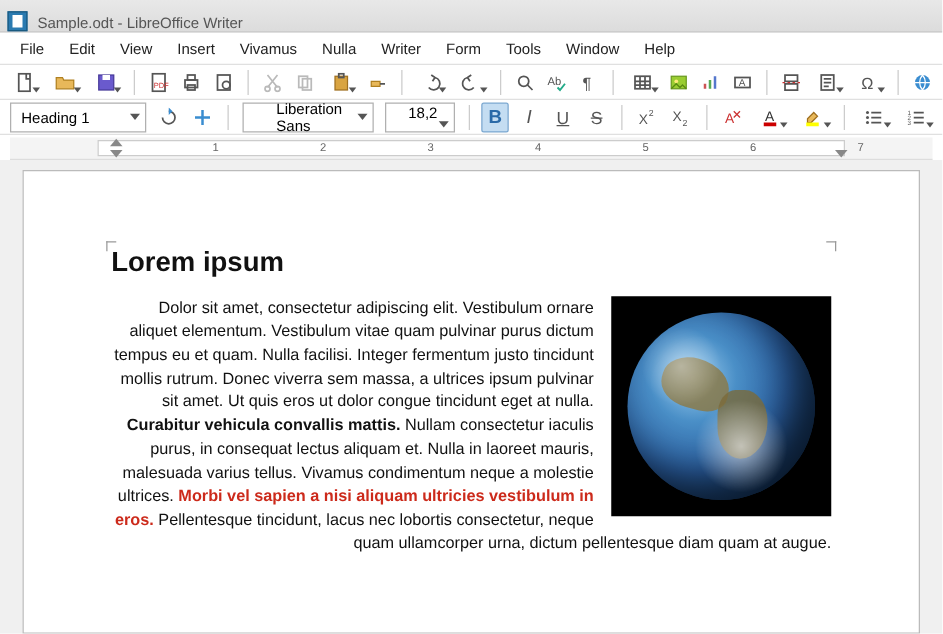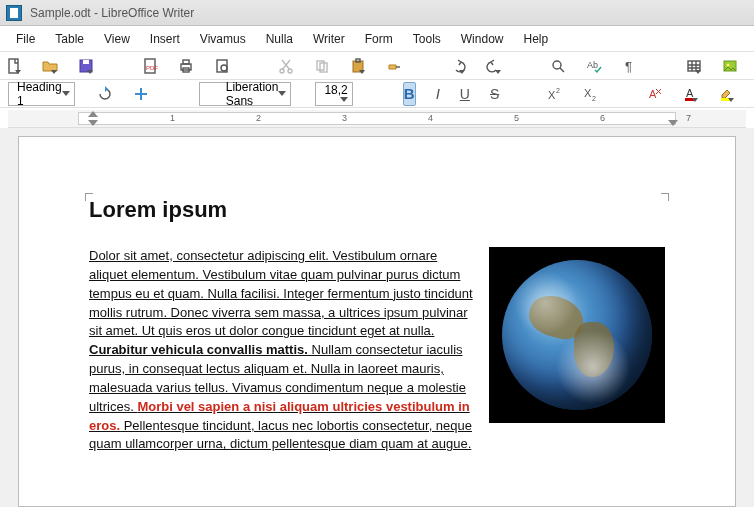--- a/index.html
+++ b/index.html
@@ -1,26 +1,26 @@
 <!DOCTYPE html>
 <html><head>
 <meta charset="utf-8">
 <style>
 * { margin: 0; padding: 0; box-sizing: border-box; font-family: "Segoe UI", Arial, sans-serif; }
 body { background: #fff; width: 754px; height: 507px; overflow: hidden; font-size: 12px; }
 
-.titlebar { height: 26px; background: linear-gradient(#e8e8e8,#dcdcdc); display: flex; align-items: center; padding: 0 6px; border-bottom: 1px solid #c0c0c0; }
+.titlebar { height: 26px; background: linear-gradient(#e8e8e8,#dcdcdc); display: flex; align-items: flex-end; padding: 0 6px; border-bottom: 1px solid #c0c0c0; }
 .titlebar .doc-icon { width: 16px; height: 16px; background: #2a7ab0; border: 1px solid #1a5a80; margin-right: 8px; display:flex; align-items:center; justify-content:center; }
 .titlebar .doc-icon::after { content:""; width:8px; height:10px; background:#fff; }
 .titlebar .title { color: #555; font-size: 12px; }
 
 .menubar { height: 26px; display: flex; align-items: center; padding: 0 6px; border-bottom: 1px solid #e0e0e0; }
 .menubar span { padding: 4px 10px; color: #222; cursor: default; text-align: right; }
 
-.toolbar1, .toolbar2 { display: flex; align-items: center; padding: 2px 6px; gap: 20px; border-bottom: 1px solid #e0e0e0; height: 28px; }
+.toolbar1, .toolbar2 { display: flex; align-items: center; padding: 2px 6px; gap: 5px; border-bottom: 1px solid #e0e0e0; height: 28px; }
 .sep { width: 1px; height: 20px; background: #ccc; margin: 0 4px; }
 .tbtn { width: 24px; height: 24px; display: flex; align-items: center; justify-content: center; border-radius: 2px; cursor: default; position: relative; }
 .tbtn svg { width: 16px; height: 16px; }
 .tbtn.wdd { width: 32px; }
 .tbtn .dd { position:absolute; right:1px; bottom:4px; width:0;height:0;border-left:3px solid transparent;border-right:3px solid transparent;border-top:4px solid #555; }
 .tbtn.active { background: #c4ddf2; border: 1px solid #7aa7d0; }
 
 .combo { height: 24px; border: 1px solid #b0b0b0; background: #fff; display: flex; align-items: center; padding: 0 4px 0 8px; font-size: 12px; margin: 0 2px; }
 .combo .arrow { margin-left: auto; width:0;height:0;border-left:4px solid transparent;border-right:4px solid transparent;border-top:5px solid #555; }
 .combo.para { width: 118px; }
@@ -33,22 +33,22 @@
 .ruler .marker { position:absolute; width:0;height:0;border-left:5px solid transparent;border-right:5px solid transparent; }
 .ruler .indent-t { border-bottom:6px solid #888; top:1px; left:80px; }
 .ruler .indent-b { border-top:6px solid #888; bottom:1px; }
 
 .workarea { background: #f0f0f0; height: calc(507px - 26px - 26px - 28px - 28px - 20px); overflow: hidden; padding: 8px 18px 0 18px; }
 .page { background: #fff; border: 1px solid #bbb; width: 100%; height: 100%; padding: 60px 70px 0 70px; position: relative; }
 .page .corner { position:absolute; width:8px; height:8px; border-color:#999; }
 .page .tl { top:56px; left:66px; border-left:1px solid #999; border-top:1px solid #999; }
 .page .tr { top:56px; right:66px; border-right:1px solid #999; border-top:1px solid #999; }
 
-.doc h1 { font-family: "Liberation Sans", Arial, sans-serif; font-size: 22px; font-weight: bold; color:#111; margin-bottom: 24px; }
-.doc p { font-family: "Liberation Serif", Georgia, serif; font-size: 13px; line-height: 1.45; color: #111; text-align: left; text-decoration: underline; }
+.doc h1 { font-family: "Liberation Sans", Arial, sans-serif; font-size: 22px; font-weight: bold; color:#111; margin-bottom: 14px; }
+.doc p { font-family: "Liberation Serif", Georgia, serif; font-size: 13px; line-height: 1.45; color: #111; text-align: right; }
 .doc .bold { font-weight: bold; }
 .doc .red { font-weight: bold; color: #cc2a1b; }
 .doc .earth { float: right; width: 176px; height: 176px; margin: 0 0 6px 14px; background: #000; border-radius: 0; position: relative; overflow:hidden; }
 .doc .earth .globe { position:absolute; width:150px; height:150px; left:13px; top:13px; border-radius:50%; background: radial-gradient(circle at 35% 35%, #9ecff0 0%, #4a8fc7 25%, #2a5ea0 55%, #0a2a50 100%); box-shadow: inset -18px -18px 30px rgba(0,0,0,.6); }
 .doc .earth .land1 { position:absolute; width:55px; height:40px; left:40px; top:50px; background:#8a7a4a; border-radius:50% 60% 40% 50%; transform:rotate(15deg); opacity:.85; }
 .doc .earth .land2 { position:absolute; width:40px; height:55px; left:85px; top:75px; background:#7a6a3a; border-radius:40% 50% 60% 50%; opacity:.8; }
 .doc .earth .cloud { position:absolute; width:160px; height:160px; left:8px; top:8px; border-radius:50%; background: radial-gradient(circle at 60% 70%, rgba(255,255,255,.6) 0%, rgba(255,255,255,0) 25%), radial-gradient(circle at 30% 30%, rgba(255,255,255,.4) 0%, rgba(255,255,255,0) 20%); mix-blend-mode: screen; }
 
 
 .i-stroke { stroke:#555; stroke-width:1.4; fill:none; }
@@ -57,21 +57,21 @@
 </head>
 <body>
 
 <div class="titlebar">
   <div class="doc-icon"></div>
   <div class="title">Sample.odt - LibreOffice Writer</div>
 </div>
 
 <div class="menubar">
   <span>File</span>
-  <span>Table</span>
+  <span>Edit</span>
   <span>View</span>
   <span>Insert</span>
   <span>Vivamus</span>
   <span>Nulla</span>
   <span>Writer</span>
   <span>Form</span>
   <span>Tools</span>
   <span>Window</span>
   <span>Help</span>
 </div>

